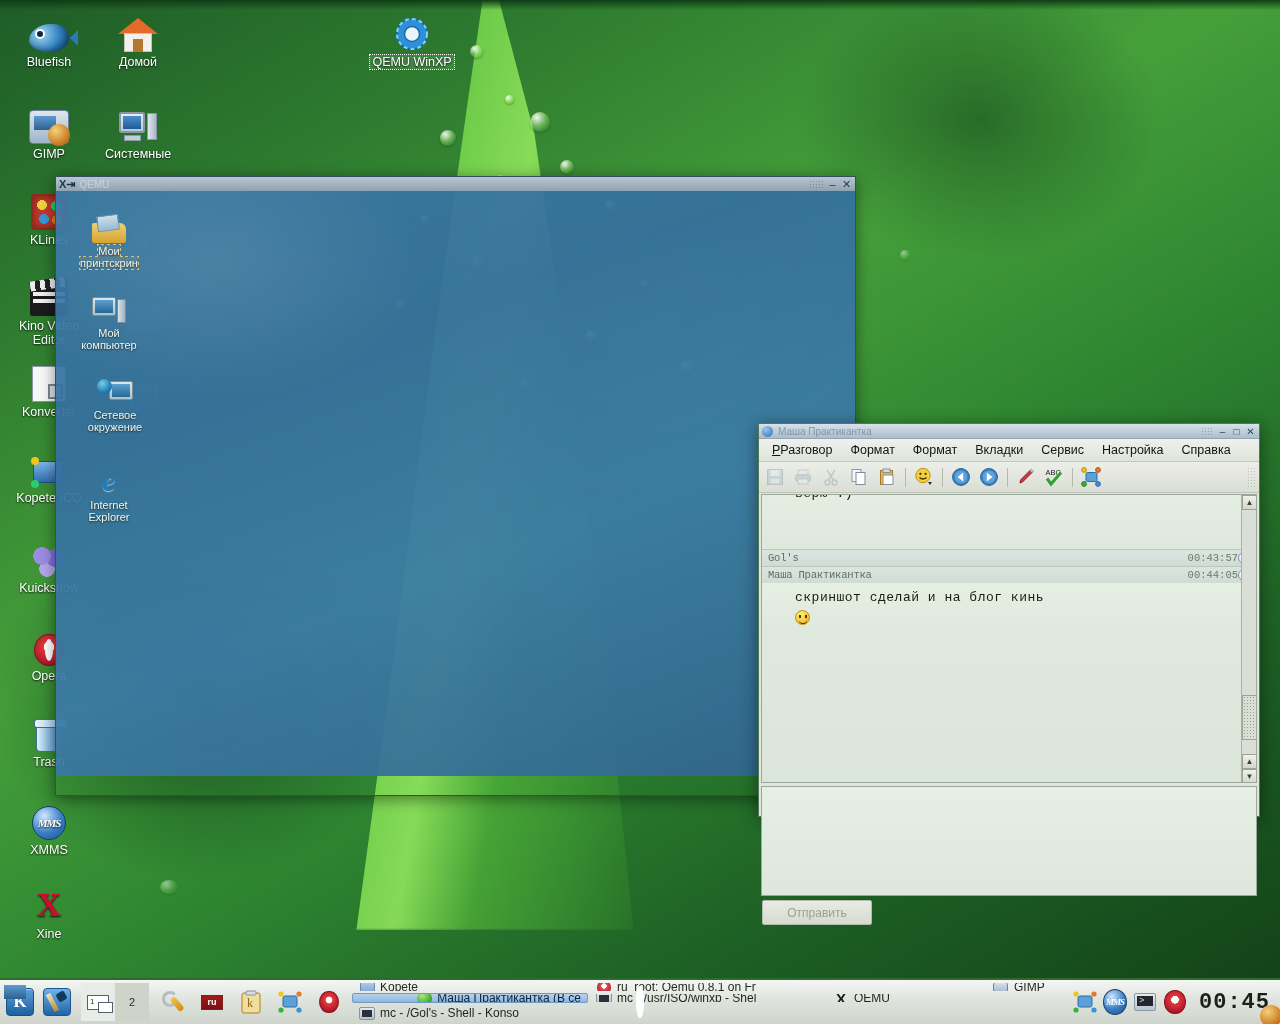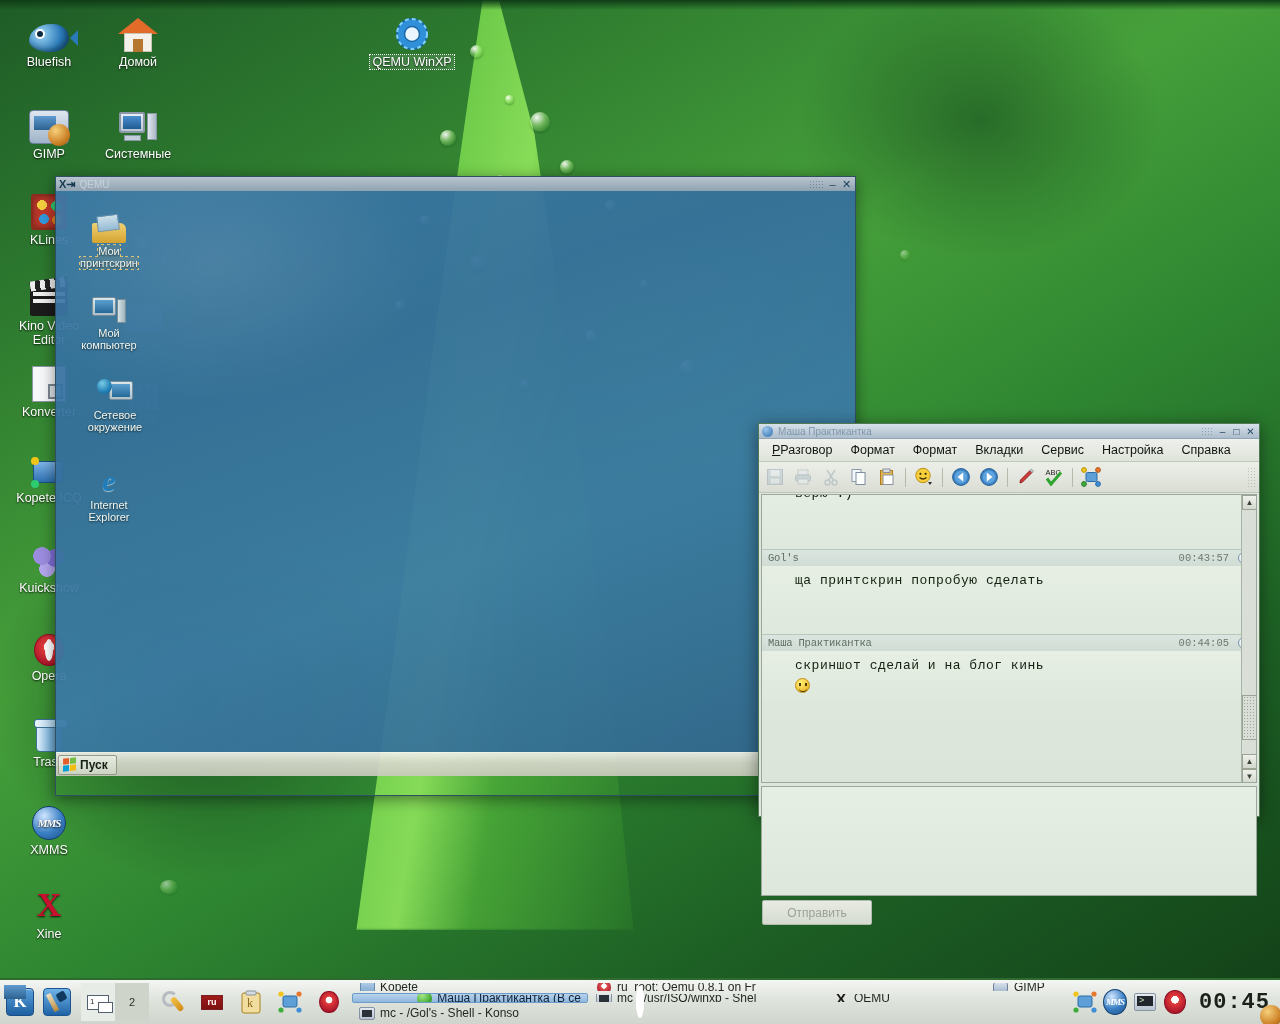--- a/index.html
+++ b/index.html
@@ -177,21 +177,21 @@
   .tgrip{margin-left:auto;width:9px;height:20px;opacity:.4;
     background-image:radial-gradient(circle .9px at 1.5px 1.5px,#7d8a76 99%,transparent);background-size:3px 3px;}
   #kbody{position:relative;height:auto;}
   #kchat{position:relative;height:289px;margin:1px 2px 0 2px;border:1px solid #9aa79a;
     background:linear-gradient(#e3ece1,#dbe5da);overflow:hidden;}
   .msg{margin:0;padding:0;}
   .msg .hdr{display:flex;justify-content:space-between;align-items:center;height:17px;
     padding:0 6px;font-size:10.5px;color:#5c6b5f;
     background:linear-gradient(#dbe6e0,#cfdbd3);border-top:1px solid #b9c8bd;}
   .msg .nick{font-family:"Liberation Mono",monospace;letter-spacing:-.2px;color:#5f6f62;}
-  .msg .tm{font-family:"Liberation Mono",monospace;display:flex;align-items:center;gap:9px;color:#6b7a6d;}
+  .msg .tm{font-family:"Liberation Mono",monospace;display:flex;align-items:center;gap:0;color:#6b7a6d;}
   .clockic{width:12px;height:12px;border-radius:50%;border:1px solid #7d97ae;
     background:radial-gradient(circle at 40% 35%,#fff,#cfe0ee);position:relative;}
   .clockic:after{content:"";position:absolute;left:5px;top:2px;width:1px;height:5px;background:#4a6b87;}
   .msg .body{font-family:"Liberation Mono",monospace;font-size:13px;color:#14200f;
     padding:7px 6px 10px 33px;background:linear-gradient(#e7efe5,#dee8dc);letter-spacing:.5px;}
   .smile{display:inline-block;width:15px;height:15px;border-radius:50%;vertical-align:-3px;
     background:radial-gradient(circle at 35% 28%,#fff27a,#f2c53a 60%,#d9a21c);border:1px solid #c08f16;position:relative;}
   .smile:before{content:"";position:absolute;left:3px;top:4px;width:2px;height:3px;background:#4a3a06;
     box-shadow:6px 0 0 #4a3a06;}
   .smile:after{content:"";position:absolute;left:3px;top:8px;width:8px;height:4px;
@@ -457,30 +457,20 @@
     <div class="xpic" style="left:735px;top:506px">
       <div class="g">
           <span class="ic ic-bin">
             <i></i>
             <b>♻</b>
           </span>
         </div>
       <span class="lbl">Корзина</span>
     </div>
 
-    <div id="xptask">
-      <div id="xpstart">
-        <span class="ic-flag"></span>
-        <span>Пуск</span>
-      </div>
-      <div id="xptray">
-        <span id="xplang">RU</span>
-        <span id="xpclock">0:45</span>
-      </div>
-    </div>
   </div>
 </div>
 
 <div id="kopete">
   <div class="ktbar">
     <span class="kt-ic"></span>
     <span class="kt-title">Маша Практикантка</span>
     <span class="kwbtns">
       <span class="grip" style="width:13px;height:9px;opacity:.4;background-image:radial-gradient(circle .9px at 1.5px 1.5px,#3c5f7d 99%,transparent);background-size:3px 3px;display:inline-block"></span>
       <span class="kwbtn">–</span>
@@ -591,21 +581,20 @@
         <div class="body" style="padding-bottom:48px">верю :)</div>
       </div>
       <div class="msg">
         <div class="hdr">
           <span class="nick">Gol's</span>
           <span class="tm">
             <span>00:43:57</span>
             <span class="clockic"></span>
           </span>
         </div>
-        <div class="body" style="padding-bottom:46px">ща принтскрин попробую сделать</div>
       </div>
       <div class="msg">
         <div class="hdr">
           <span class="nick">Маша Практикантка</span>
           <span class="tm">
             <span>00:44:05</span>
             <span class="clockic"></span>
           </span>
         </div>
         <div class="body" style="padding-bottom:8px">

